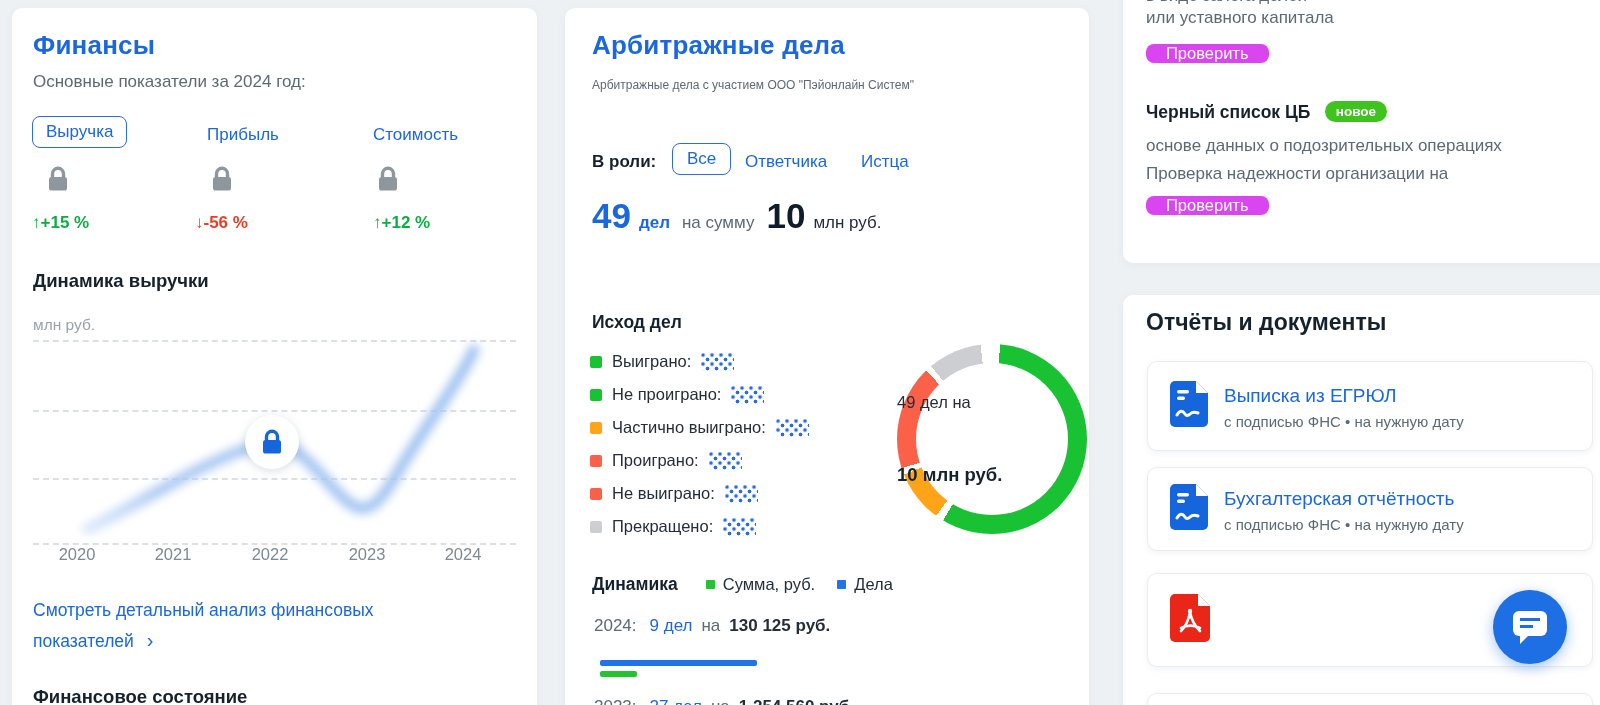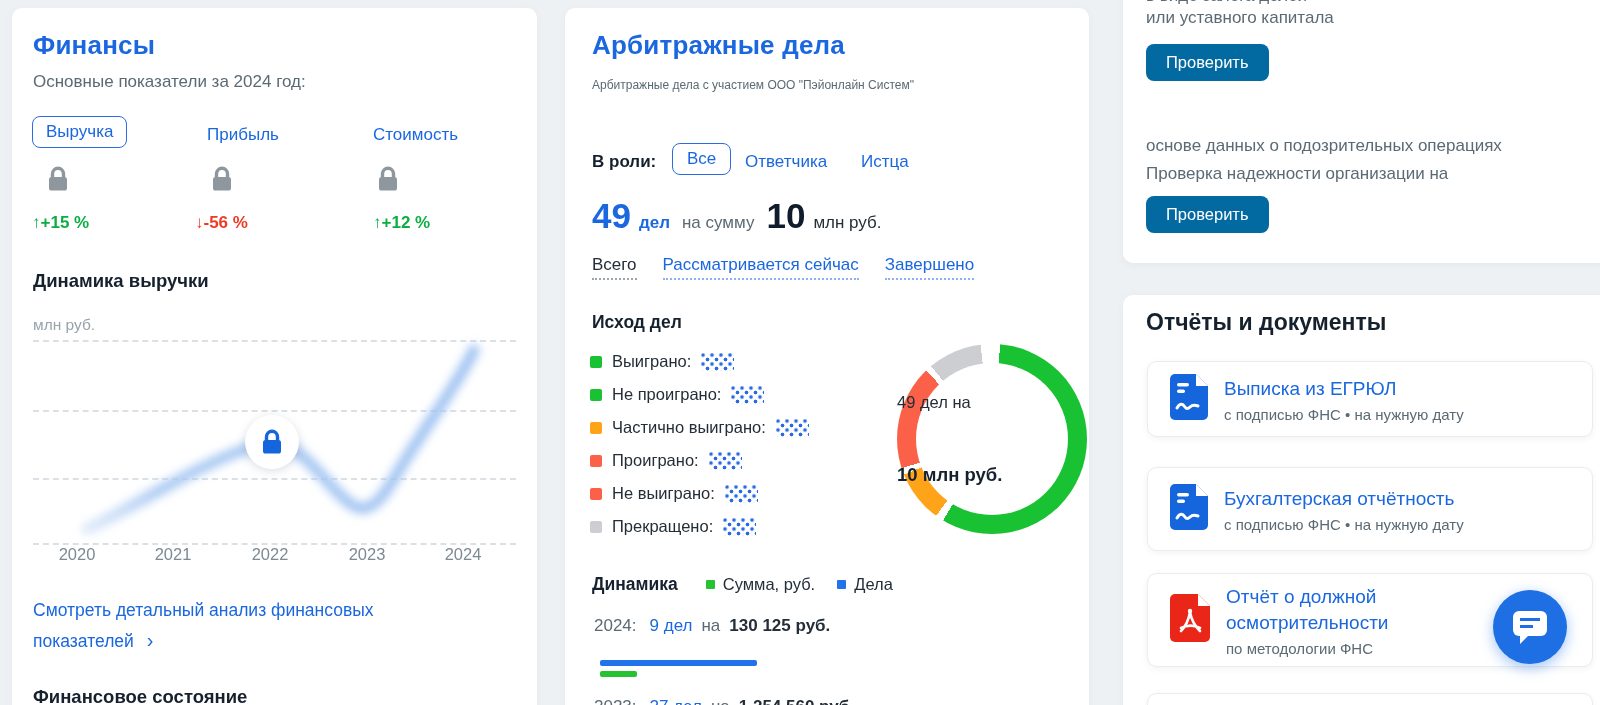--- a/index.html
+++ b/index.html
@@ -11,22 +11,22 @@
   }
   .card{position:absolute;background:#fff;border-radius:10px;box-shadow:0 2px 8px rgba(40,60,90,.05);}
   .abs{position:absolute;}
 
   
   .blue{color:#1a67df;}
   .h1{font-size:26px;font-weight:700;color:#1a67df;letter-spacing:.2px;}
   .h2{font-size:18.5px;font-weight:700;color:#16212e;}
   .gray{color:#5b6a74;}
   .btn{
-    display:inline-block;background:#0369a1;color:#fff;border:none;border-radius:8px;
-    font-size:16.5px;padding:9px 20px;font-family:inherit;cursor:pointer;
+    display:inline-block;background:#d946ef;color:#fff;border:none;border-radius:8px;
+    font-size:16.5px;padding:0 20px;font-family:inherit;cursor:pointer;
   }
   .chip{
     display:inline-block;border:1.5px solid #2b6be4;border-radius:8px;color:#1a67df;
     background:#fff;font-size:17px;padding:5px 13px;cursor:pointer;
   }
   .linklike{color:#1a67df;font-size:17px;cursor:pointer;}
   .dots{
     width:33px;height:18px;display:inline-block;border-radius:2px;vertical-align:-3px;
     background-image:radial-gradient(circle,#2a6ae2 1.8px,rgba(0,0,0,0) 2.1px),
                      radial-gradient(circle,#2a6ae2 1.8px,rgba(0,0,0,0) 2.1px);
@@ -176,25 +176,20 @@
   <div class="abs linklike" style="left:296px;top:144px;">Истца</div>
 
   <div class="abs" style="left:27px;top:188px;display:flex;align-items:baseline;gap:8px;">
     <span class="bignum blue">49</span>
     <span class="blue" style="font-size:17px;font-weight:700;">дел</span>
     <span class="gray midtxt" style="margin-left:4px;">на сумму</span>
     <span class="bignum" style="color:#101b2c;margin-left:4px;">10</span>
     <span class="midtxt" style="color:#242e38;">млн руб.</span>
   </div>
 
-  <div class="abs" style="left:27px;top:247px;display:flex;gap:26px;">
-    <span class="dotted-dark">Всего</span>
-    <span class="dotted-blue">Рассматривается сейчас</span>
-    <span class="dotted-blue">Завершено</span>
-  </div>
 
   <div class="abs h2" style="left:27px;top:304px;font-size:17.5px;">Исход дел</div>
 
   <div class="leg-row" style="top:344px;">
     <span class="sq g"></span>
     <span>Выиграно:</span>
     <span class="dots"></span>
   </div>
   <div class="leg-row" style="top:377px;">
     <span class="sq g"></span>
@@ -255,31 +250,35 @@
     <span class="gray">на</span>
     <span style="font-weight:700;color:#242e38;">1 254 560 руб.</span>
   </div>
 </div>
 
 <div id="checks" class="card">
   <div class="abs gray" style="left:23px;top:28px;font-size:17px;">в виде залога долей</div>
   <div class="abs gray" style="left:23px;top:50px;font-size:17px;">или уставного капитала</div>
   <button class="btn abs" style="left:23px;top:86px;">Проверить</button>
 
+  <div class="abs" style="left:23px;top:143px;">
+    <span style="font-size:17.5px;font-weight:700;color:#16212e;">Черный список ЦБ</span>
+    <span class="badge">новое</span>
+  </div>
   <div class="abs gray" style="left:23px;top:174px;font-size:17px;line-height:28px;">
     <div>основе данных о подозрительных операциях</div>
     <div>Проверка надежности организации на</div>
   </div>
   <button class="btn abs" style="left:23px;top:238px;">Проверить</button>
 </div>
 
 <div id="docs" class="card">
   <div class="abs" style="left:23px;top:14px;font-size:23px;font-weight:700;color:#16212e;">Отчёты и документы</div>
 
-  <div class="doc-item" style="top:66px;height:76px;">
+  <div class="doc-item" style="top:66px;height:90px;">
     <span style="flex:none;">
       <svg width="38" height="46" viewBox="0 0 38 46">
           <path d="M5 0 h21 l12 12 v29 a5 5 0 0 1 -5 5 H5 a5 5 0 0 1 -5 -5 V5 a5 5 0 0 1 5 -5 z" fill="#1565dc"></path>
           <path d="M26 0 l12 12 h-12 z" fill="#fff"></path>
           <rect x="7" y="9" width="12" height="3.4" rx="1.7" fill="#fff"></rect>
           <rect x="7" y="15.5" width="8" height="3.4" rx="1.7" fill="#fff"></rect>
           <path d="M7 34 q4 -7 8 -1 q2 3 5 0 t8 -1" stroke="#fff" stroke-width="3" fill="none" stroke-linecap="round"></path>
         </svg>
     </span>
     <span style="margin-left:16px;">
@@ -306,24 +305,20 @@
 
   <div class="doc-item" style="top:278px;height:94px;">
     <span style="flex:none;">
       <svg width="40" height="48" viewBox="0 0 40 48">
           <path d="M5 0 h23 l12 12 v31 a5 5 0 0 1 -5 5 H5 a5 5 0 0 1 -5 -5 V5 a5 5 0 0 1 5 -5 z" fill="#ea2618"></path>
           <path d="M28 0 l12 12 h-12 z" fill="#fff"></path>
           <path d="M20 18 c-1 6 -4 14 -9 19 M20 18 c1 6 5 14 10 19 M11 34 c6 -3 13 -3 19 0" stroke="#fff" stroke-width="2.6" fill="none" stroke-linecap="round"></path>
           <circle cx="20" cy="17" r="2.2" fill="#fff"></circle>
         </svg>
     </span>
-    <span style="margin-left:16px;">
-      <div class="doc-title" style="width:212px;">Отчёт о должной осмотрительности</div>
-      <div class="doc-sub">по методологии ФНС</div>
-    </span>
   </div>
 
   <div class="doc-item" style="top:398px;height:60px;"></div>
 </div>
 
 <div class="fab">
   <span>
     <svg width="40" height="40" viewBox="0 0 40 40">
         <rect x="3" y="6" width="34" height="25" rx="6" fill="#fff"></rect>
         <path d="M10 29 v10 l10 -10 z" fill="#fff"></path>

